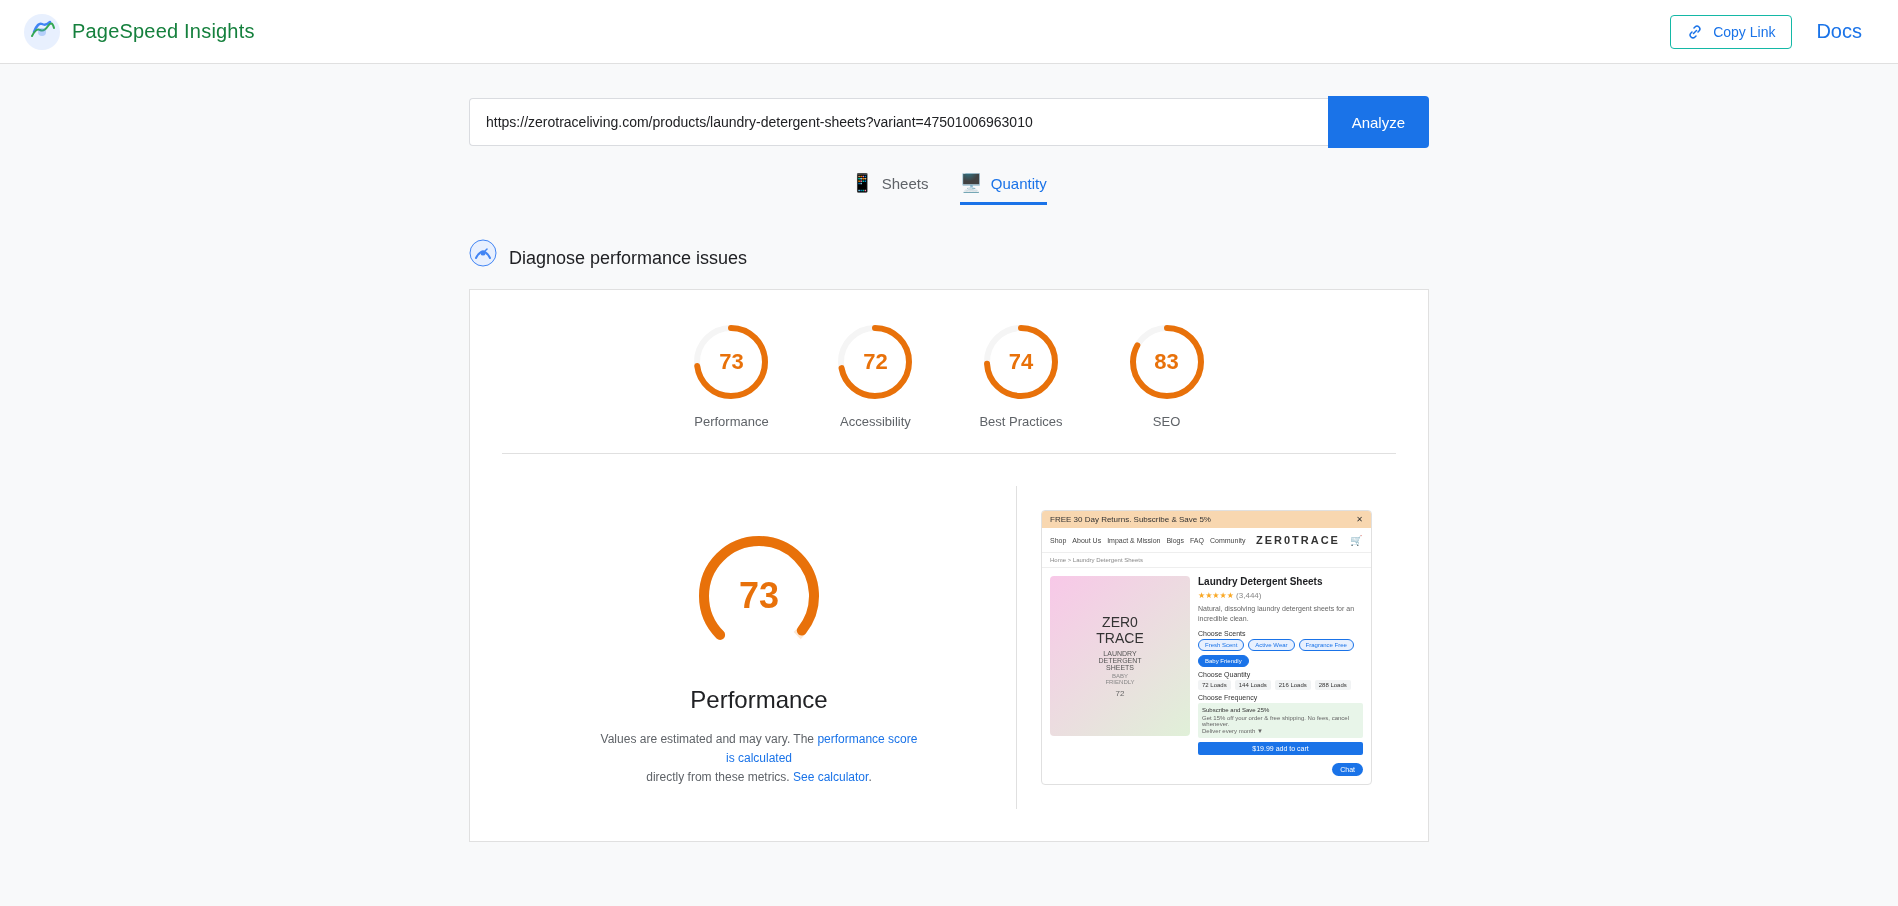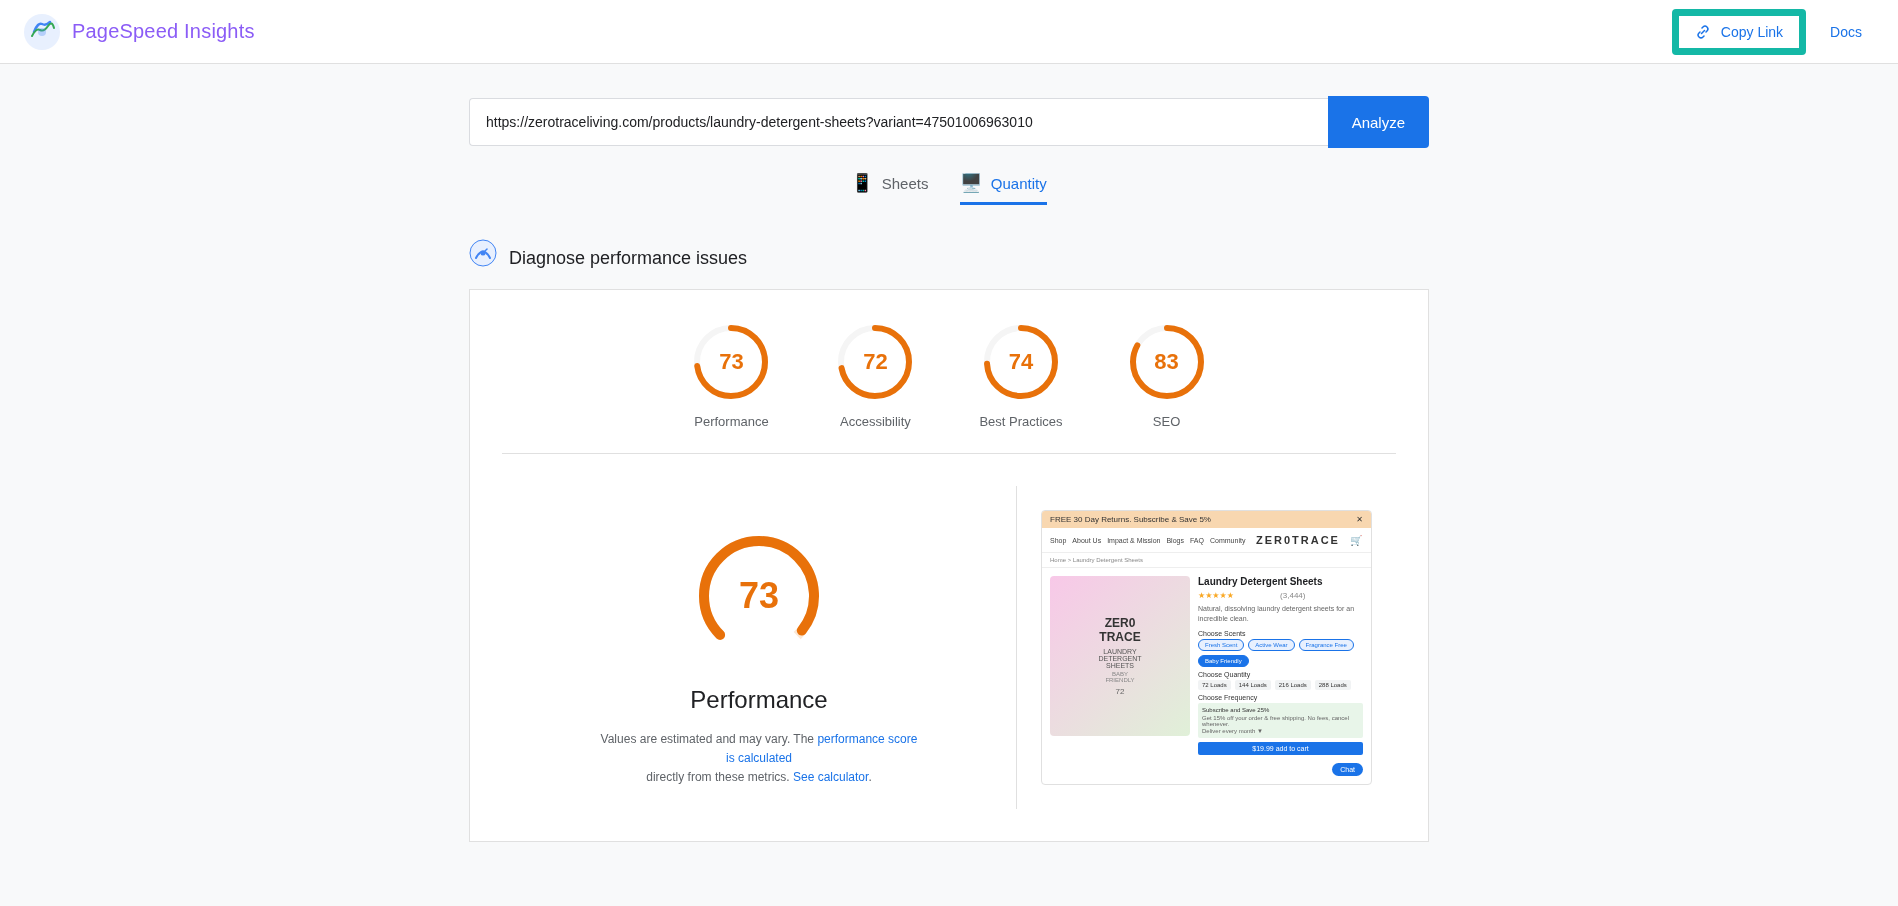--- a/index.html
+++ b/index.html
@@ -25,43 +25,43 @@
       align-items: center;
       gap: 12px;
     }
     .logo-icon {
       width: 36px;
       height: 36px;
     }
     .header-title {
       font-size: 20px;
       font-weight: 400;
-      color: #8b5cf6;
+      color: #15803d;
       letter-spacing: 0.2px;
     }
     .header-right {
       display: flex;
       align-items: center;
       gap: 12px;
     }
     .copy-link-btn {
       display: flex;
       align-items: center;
       gap: 10px;
-      border: 7px solid #14b8a6;
+      border: 1px solid #14b8a6;
       background: #fff;
       border-radius: 4px;
       padding: 8px 16px;
       font-size: 14px;
       color: #1a73e8;
       cursor: pointer;
       font-weight: 500;
     }
     .docs-link {
-      font-size: 14px;
+      font-size: 20px;
       color: #1a73e8;
       text-decoration: none;
       padding: 8px 12px;
       font-weight: 500;
       cursor: pointer;
       background: none;
       border: none;
     }
 
     
@@ -565,31 +565,31 @@
               </div>
               <span class="mock-logo">ZER0TRACE</span>
               <span>🛒</span>
             </div>
 
             <div class="mock-breadcrumb">Home &gt; Laundry Detergent Sheets</div>
 
             <div class="mock-content">
               <div class="mock-image-placeholder">
                 <div style="text-align:center; color:#666;">
-                  <div style="font-size:12px; font-weight:700; color:#333; margin-bottom:4px;">ZER0<br>TRACE</div>
+                  <div style="font-size:14px; font-weight:400; color:#333; margin-bottom:4px;">ZER0<br>TRACE</div>
                   <div style="font-size:7px; color:#555;">LAUNDRY<br>DETERGENT<br>SHEETS</div>
                   <div style="font-size:6px; color:#888; margin-top:2px;">BABY<br>FRIENDLY</div>
                   <div style="margin-top:4px; font-size:8px;">72</div>
                 </div>
               </div>
               <div class="mock-product-info">
                 <div class="mock-product-title">Laundry Detergent Sheets</div>
                 <div class="mock-stars">
                   <span>★★★★★</span>
-                  <span style="color:#888;margin-left:44px;">(3,444)</span>
+                  <span style="color:#888;">(3,444)</span>
                 </div>
                 <div class="mock-desc">Natural, dissolving laundry detergent sheets for an incredible clean.</div>
 
                 <div style="font-size:7px; color:#333; margin-bottom:2px;">Choose Scents</div>
                 <div class="mock-options">
                   <span class="mock-option-chip">Fresh Scent</span>
                   <span class="mock-option-chip">Active Wear</span>
                   <span class="mock-option-chip">Fragrance Free</span>
                   <span class="mock-option-chip selected">Baby Friendly</span>
                 </div>

